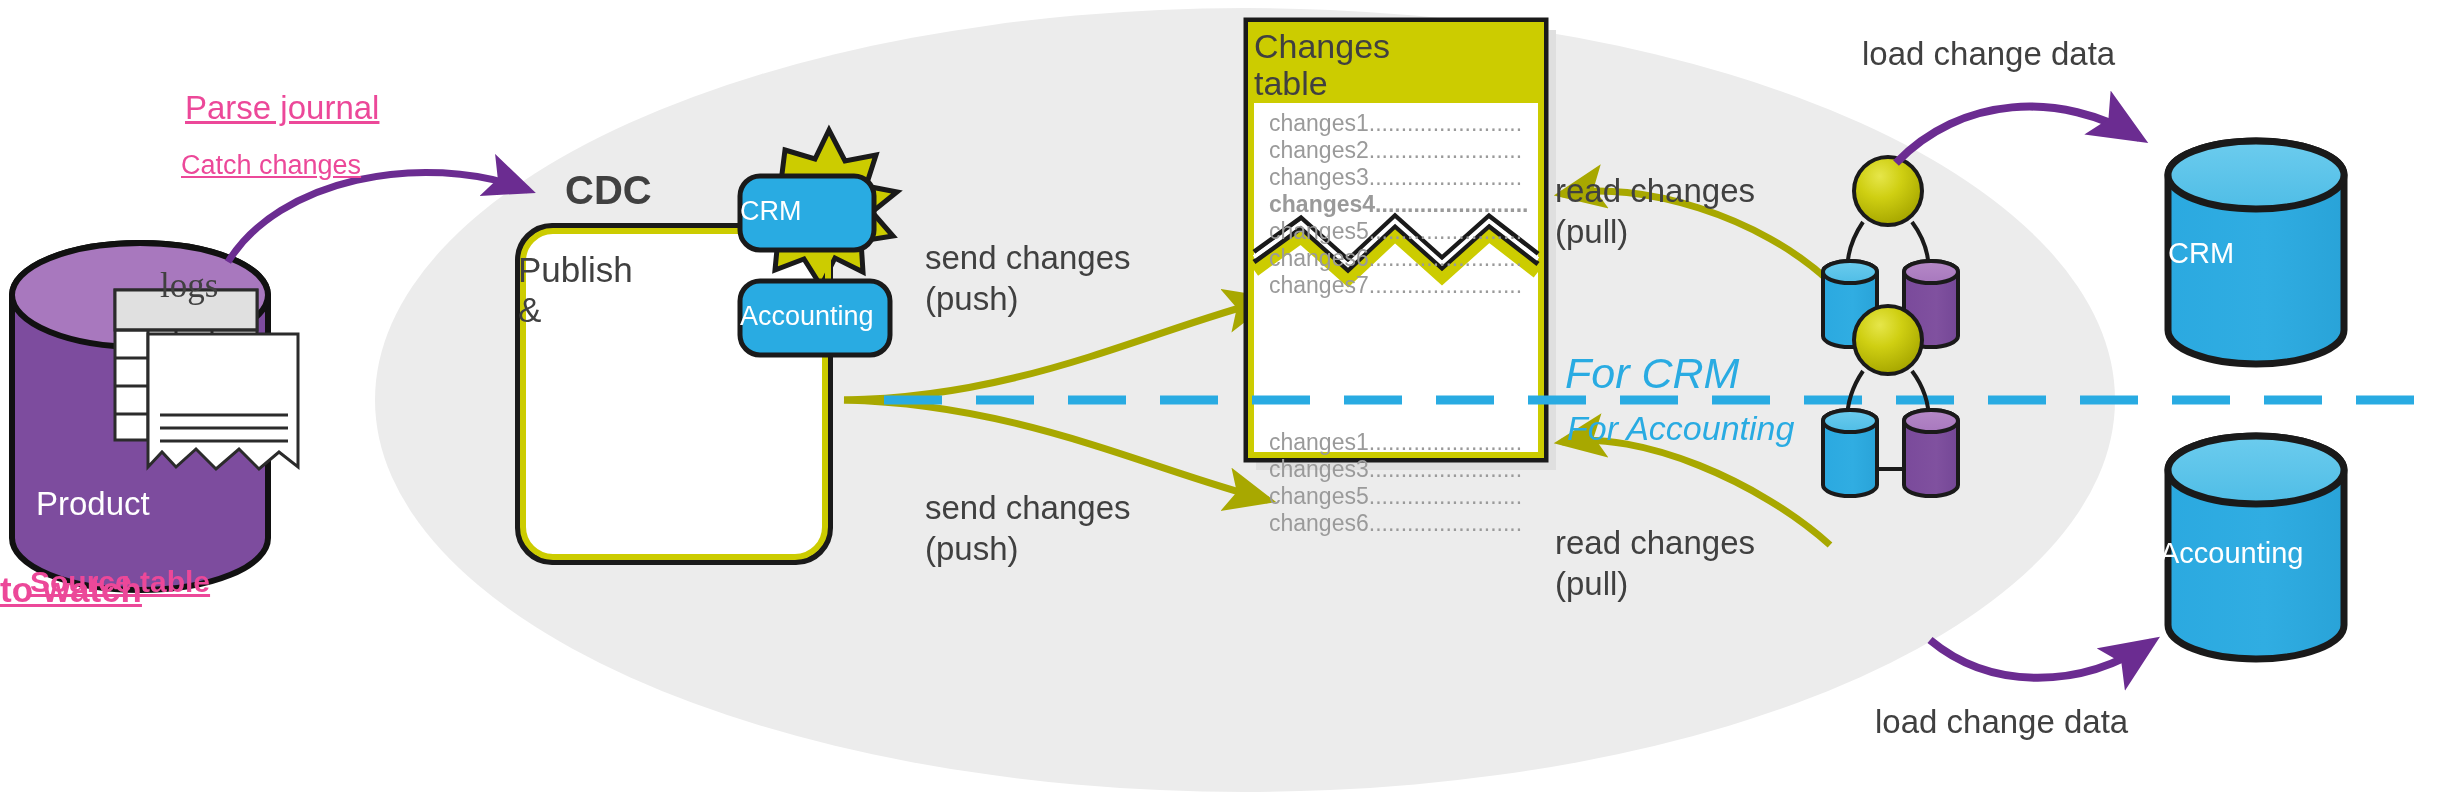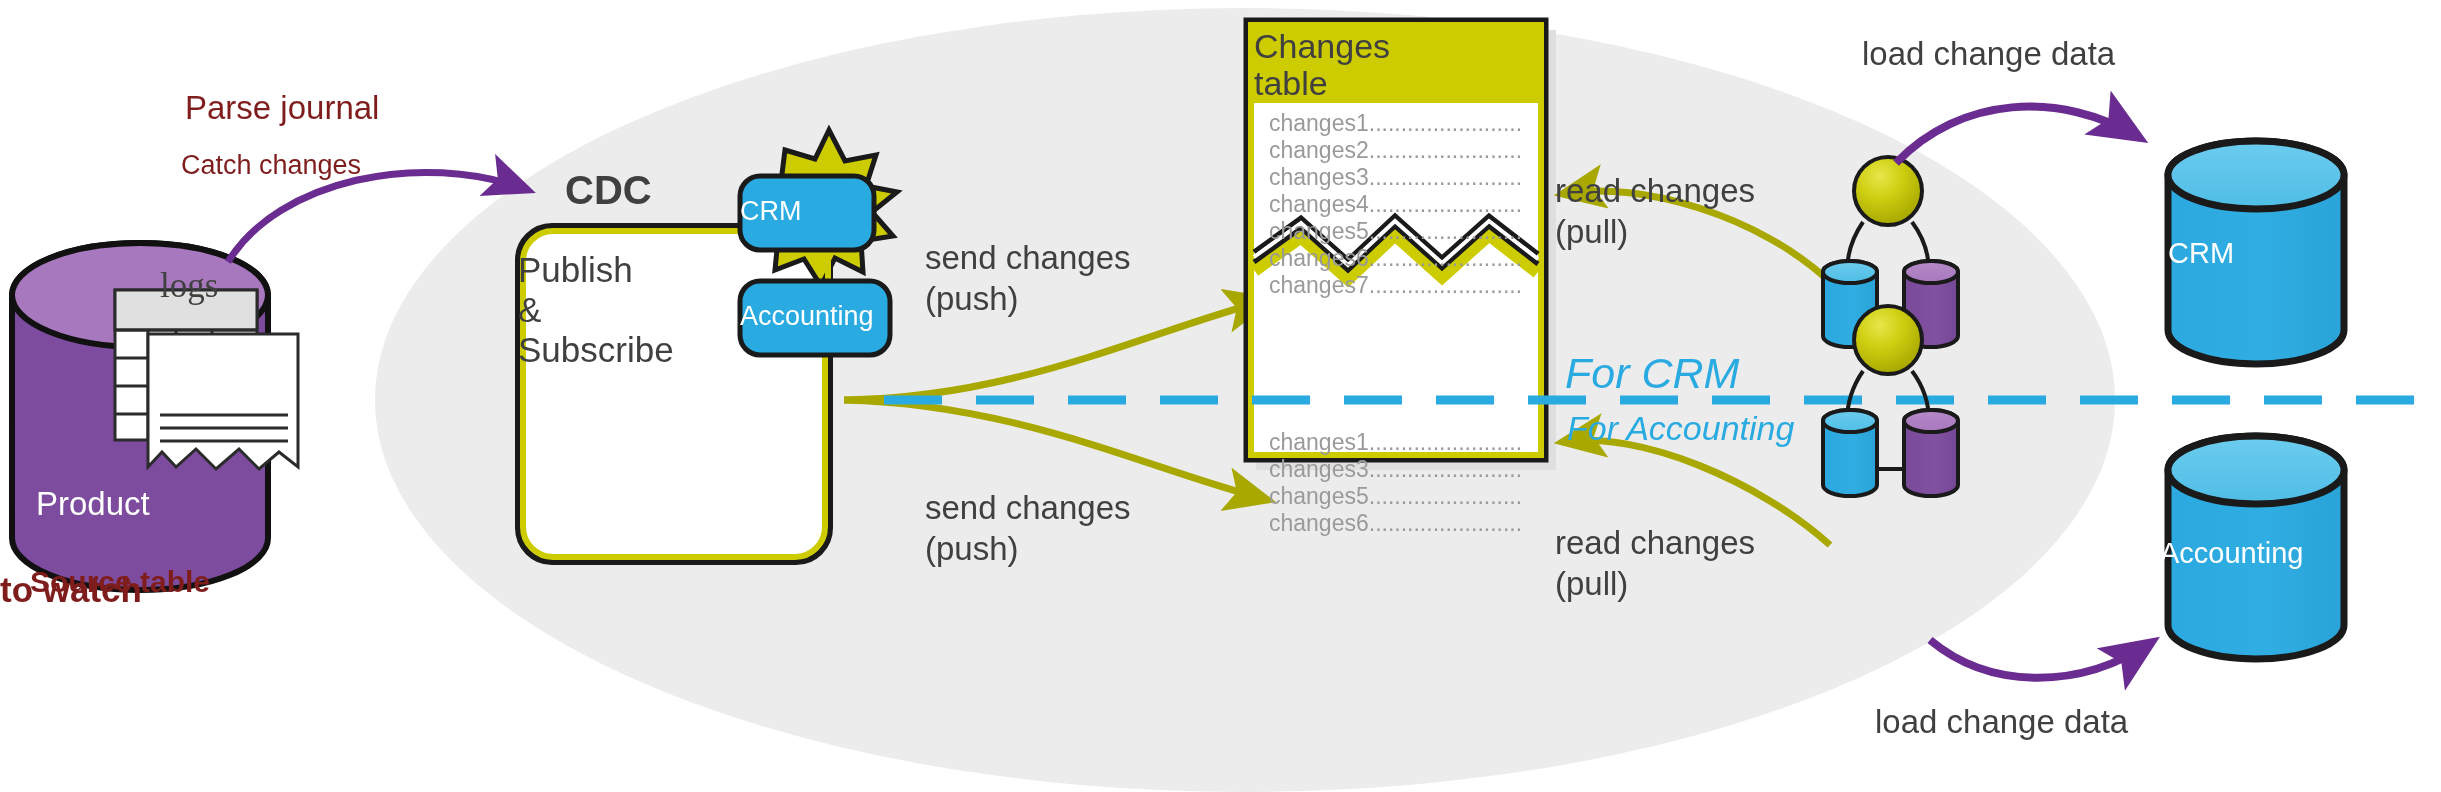--- a/index.html
+++ b/index.html
@@ -23,21 +23,21 @@
     top: 0;
     width: 2441px;
     height: 792px;
   }
   .txt {
     position: absolute;
     white-space: pre;
     line-height: 1.12;
   }
   .dark    { color: #404040; }
-  .purple  { color: #7f1d1d; }
+  .purple  { color: #ec4899; text-decoration: underline; }
   .blue    { color: #29ABE2; }
   .white   { color: #ffffff; }
   .gray    { color: #9a9a9a; }
   .ctr     { text-align: left; }
   .bold    { font-weight: bold; }
   .ital    { font-style: italic; }
 </style>
 </head>
 <body>
 
@@ -185,37 +185,36 @@
   <div class="txt dark" style="left:160px; top:266px; font-size:35px;font-family:Liberation Serif, serif;">logs</div>
   <div class="txt purple bold ctr" style="left:0px; top:565px; width:300px; font-size:30px;padding-left:30px;">Source table</div>
   <div class="txt purple bold ctr" style="left:0px; top:570px; width:300px; font-size:35px;">to watch</div>
 
   <div class="txt purple" style="left:185px; top:90px; font-size:33px;">Parse journal</div>
   <div class="txt purple" style="left:181px; top:150px; font-size:27px;">Catch changes</div>
 
   <div class="txt dark bold" style="left:565px; top:168px; font-size:40px; position:absolute; top:168px;">CDC</div>
   <div class="txt dark ctr" style="left:518px; top:250px; width:240px; font-size:35px;">Publish</div>
   <div class="txt dark ctr" style="left:518px; top:290px; width:240px; font-size:35px;">&amp;</div>
-  <div class="txt dark ctr" style="left:518px; top:330px; width:240px; font-size:35px;">Subscribe</div>
 
   <div class="txt white ctr" style="left:740px; top:196px; width:134px; font-size:27px;">CRM</div>
   <div class="txt white ctr" style="left:740px; top:301px; width:150px; font-size:27px;">Accounting</div>
 
   <div class="txt dark ctr" style="left:925px; top:240px; width:270px; font-size:33px;">send changes</div>
   <div class="txt dark ctr" style="left:925px; top:281px; width:270px; font-size:33px;">(push)</div>
   <div class="txt dark ctr" style="left:925px; top:490px; width:270px; font-size:33px;">send changes</div>
   <div class="txt dark ctr" style="left:925px; top:531px; width:270px; font-size:33px;">(push)</div>
 
   <div class="txt dark ctr" style="left:1254px; top:27px; width:284px; font-size:34px;">Changes</div>
   <div class="txt dark ctr" style="left:1254px; top:64px; width:284px; font-size:34px;">table</div>
 
   <div class="txt gray" style="left:1269px; top:111px; font-size:23px;">changes1........................</div>
   <div class="txt gray" style="left:1269px; top:138px; font-size:23px;">changes2........................</div>
   <div class="txt gray" style="left:1269px; top:165px; font-size:23px;">changes3........................</div>
-  <div class="txt gray" style="left:1269px; top:192px; font-size:23px;">changes4........................</div>
+  <div class="txt gray" style="left:1269px; top:192px; font-size:23px;font-weight:bold;">changes4........................</div>
   <div class="txt gray" style="left:1269px; top:219px; font-size:23px;">changes5........................</div>
   <div class="txt gray" style="left:1269px; top:246px; font-size:23px;">changes6........................</div>
   <div class="txt gray" style="left:1269px; top:273px; font-size:23px;">changes7........................</div>
 
   <div class="txt gray" style="left:1269px; top:430px; font-size:23px;">changes1........................</div>
   <div class="txt gray" style="left:1269px; top:457px; font-size:23px;">changes3........................</div>
   <div class="txt gray" style="left:1269px; top:484px; font-size:23px;">changes5........................</div>
   <div class="txt gray" style="left:1269px; top:511px; font-size:23px;">changes6........................</div>
 
   <div class="txt blue ital" style="left:1565px; top:349px; font-size:43px;">For CRM</div>

